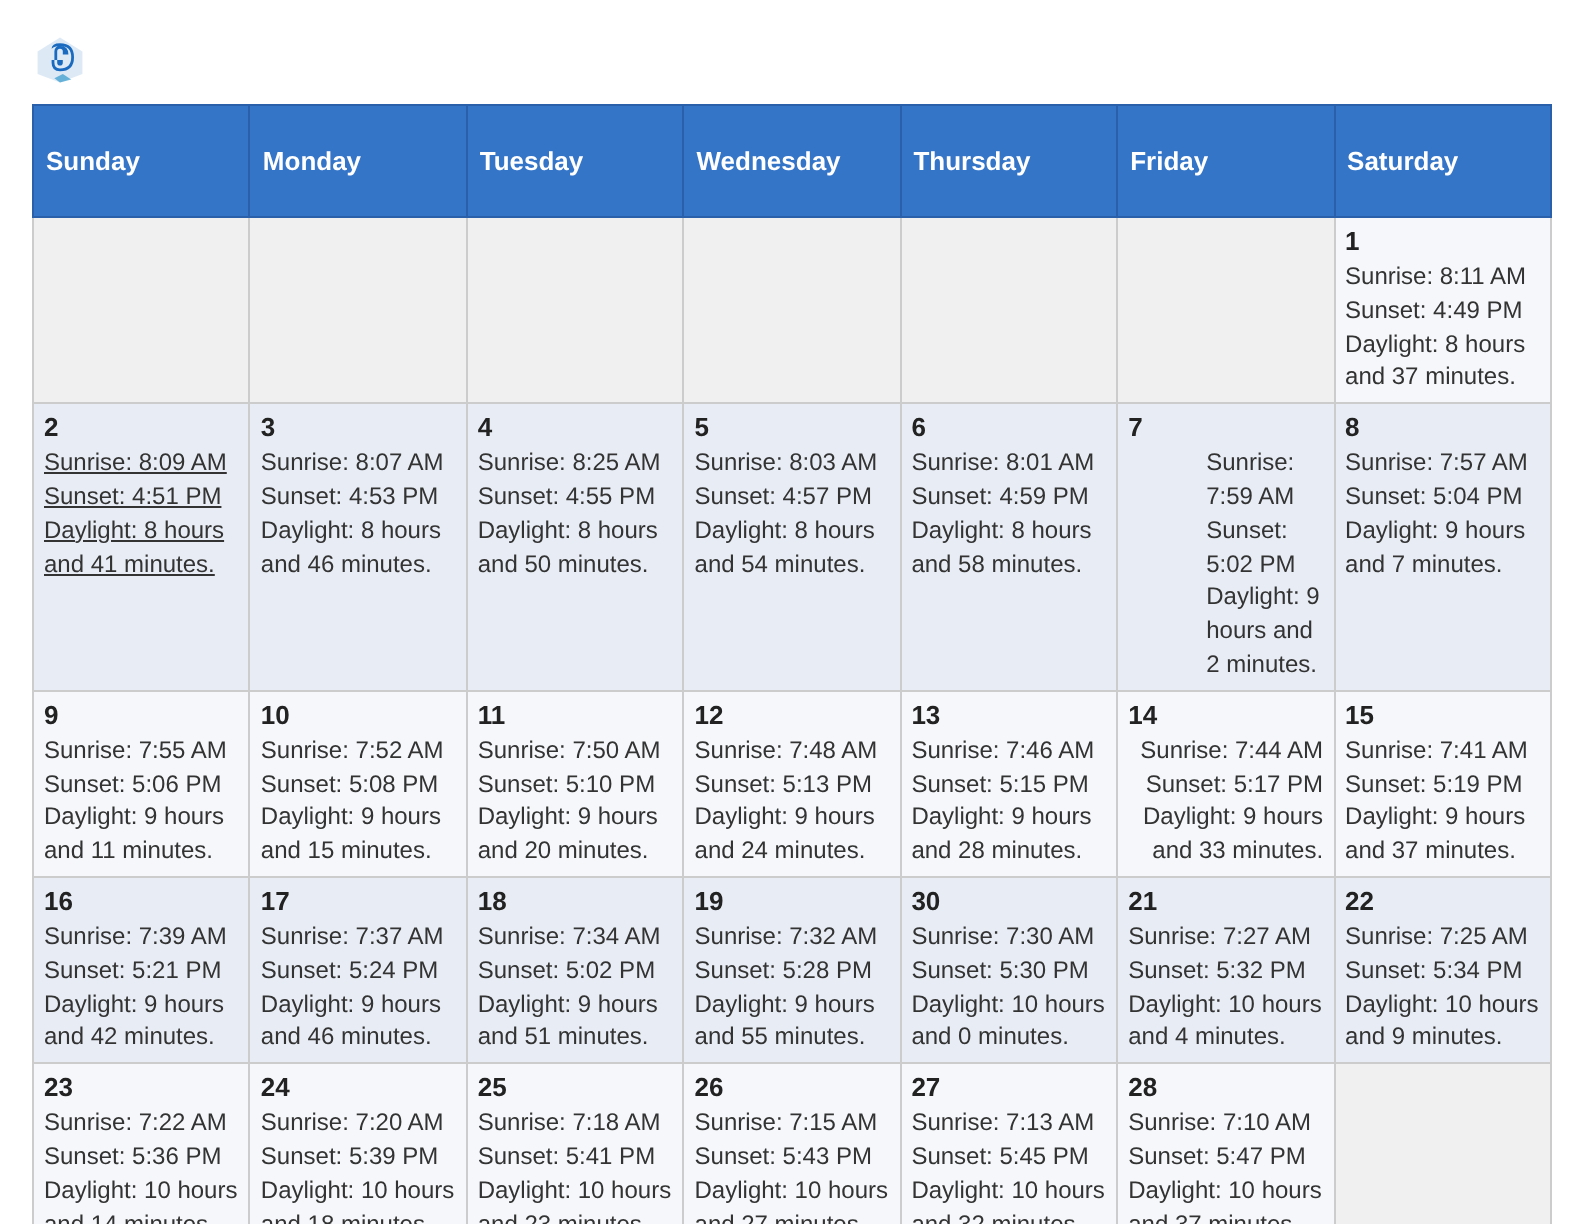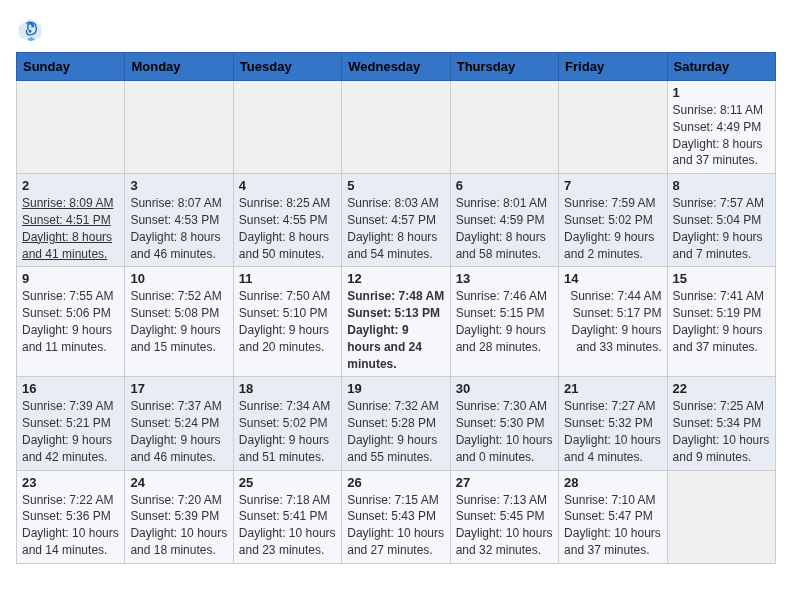--- a/index.html
+++ b/index.html
@@ -49,24 +49,24 @@
       color: #444;
       margin-top: 2px;
     }
     .calendar {
       width: 100%;
       border-collapse: collapse;
       border: 1px solid #ccc;
     }
     .calendar th {
       background: #3575c8;
-      color: #000000;
+      color: #ffffff;
       font-size: 13px;
       font-weight: bold;
-      padding: 6px 6px;
+      padding: 20px 6px;
       text-align: left;
       border: 1px solid #2a60aa;
     }
     .calendar td {
       vertical-align: top;
       border: 1px solid #ccc;
       padding: 4px 5px;
       font-size: 10.5px;
       color: #333;
       width: calc(100% / 7);
@@ -170,21 +170,21 @@
 Daylight: 8 hours and 54 minutes.</div>
           </td>
           <td>
             <span class="day-num">6</span>
             <div class="day-info" style="white-space: pre-line;">Sunrise: 8:01 AM
 Sunset: 4:59 PM
 Daylight: 8 hours and 58 minutes.</div>
           </td>
           <td>
             <span class="day-num">7</span>
-            <div class="day-info" style="white-space: pre-line;">Sunrise: 7:59 AM
+            <div class="day-info" style="white-space: pre-line; margin-left: 39px;">Sunrise: 7:59 AM
 Sunset: 5:02 PM
 Daylight: 9 hours and 2 minutes.</div>
           </td>
           <td>
             <span class="day-num">8</span>
             <div class="day-info" style="white-space: pre-line;">Sunrise: 7:57 AM
 Sunset: 5:04 PM
 Daylight: 9 hours and 7 minutes.</div>
           </td>
         </tr>
@@ -202,21 +202,21 @@
 Daylight: 9 hours and 15 minutes.</div>
           </td>
           <td>
             <span class="day-num">11</span>
             <div class="day-info" style="white-space: pre-line;">Sunrise: 7:50 AM
 Sunset: 5:10 PM
 Daylight: 9 hours and 20 minutes.</div>
           </td>
           <td>
             <span class="day-num">12</span>
-            <div class="day-info" style="white-space: pre-line; font-weight: bold;">Sunrise: 7:48 AM
+            <div class="day-info" style="white-space: pre-line;">Sunrise: 7:48 AM
 Sunset: 5:13 PM
 Daylight: 9 hours and 24 minutes.</div>
           </td>
           <td>
             <span class="day-num">13</span>
             <div class="day-info" style="white-space: pre-line;">Sunrise: 7:46 AM
 Sunset: 5:15 PM
 Daylight: 9 hours and 28 minutes.</div>
           </td>
           <td>

